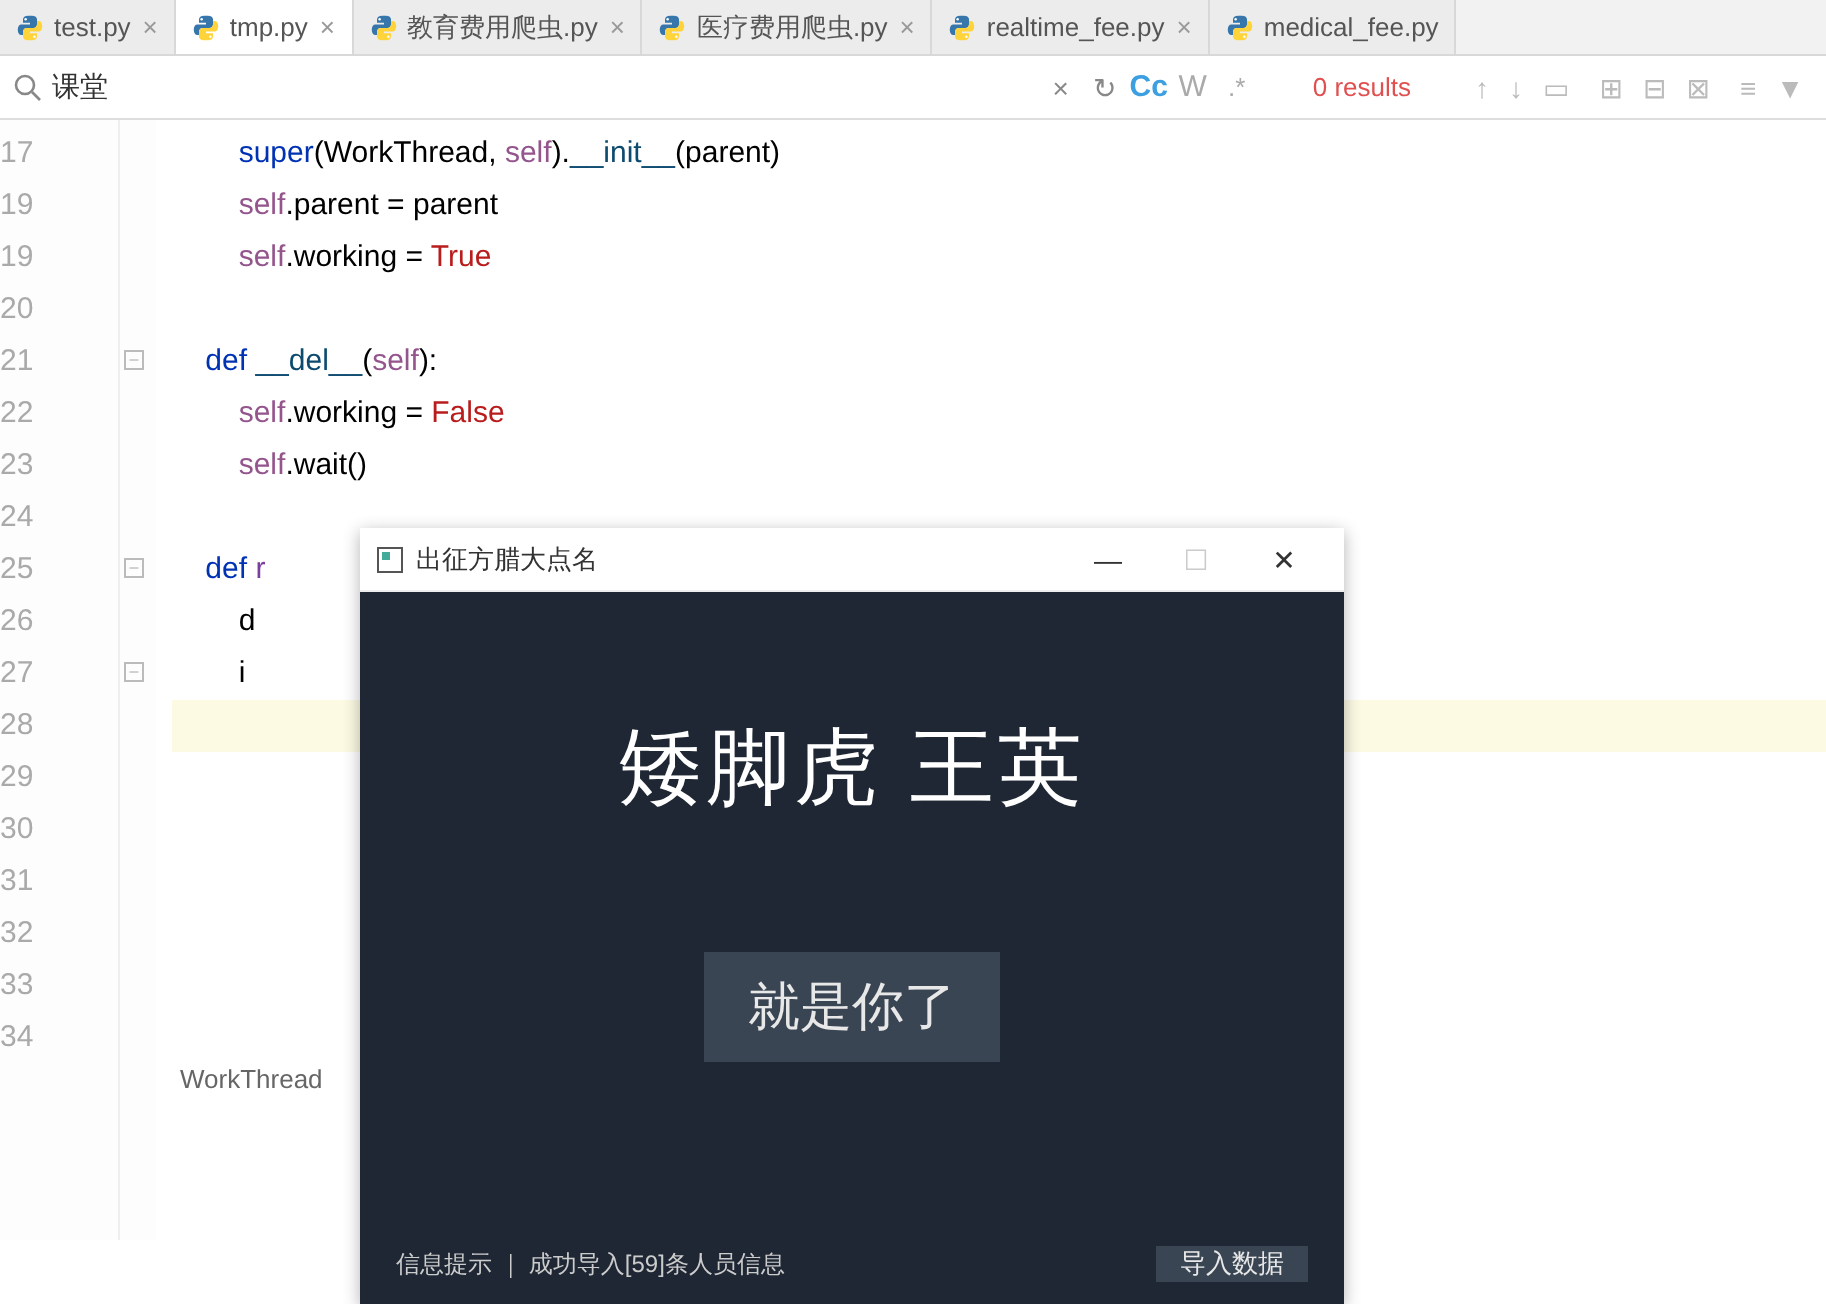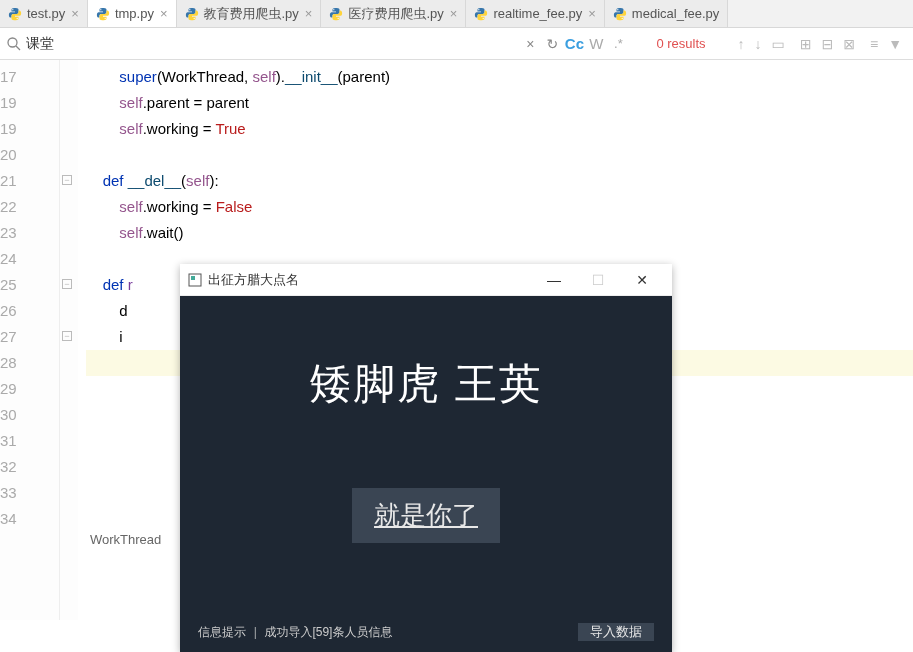--- a/index.html
+++ b/index.html
@@ -44,21 +44,21 @@
 .breadcrumb { position: absolute; left: 90px; top: 532px; font-size: 13px; color: #666; }
 
 
 .dialog { position: absolute; left: 180px; top: 264px; width: 492px; height: 388px; background: #0ea5e9; box-shadow: 0 2px 8px rgba(0,0,0,0.3); }
 .dlg-title { display: flex; align-items: center; height: 32px; padding: 0 8px; background: #fff; border-bottom: 1px solid #eee; }
 .dlg-title-icon { width: 14px; height: 14px; margin-right: 6px; }
 .dlg-title-text { flex: 1; font-size: 13px; color: #333; }
 .dlg-btn { width: 44px; text-align: center; color: #333; font-size: 14px; cursor: pointer; }
 .dlg-body { background: #1e2733; height: 356px; position: relative; color: #fff; }
 .dlg-name { position: absolute; top: 60px; left: 0; right: 0; text-align: center; font-size: 42px; font-weight: 400; letter-spacing: 2px; }
-.dlg-action { position: absolute; top: 192px; left: 50%; transform: translateX(-50%); background: #3a4553; padding: 10px 22px; font-size: 26px; color: #e8e8e8; cursor: pointer; text-decoration: underline; }
+.dlg-action { position: absolute; top: 180px; left: 50%; transform: translateX(-50%); background: #3a4553; padding: 10px 22px; font-size: 26px; color: #e8e8e8; cursor: pointer; }
 .dlg-footer { position: absolute; bottom: 0; left: 0; right: 0; height: 40px; display: flex; align-items: center; padding: 0 18px; background: #1e2733; }
 .dlg-status { font-size: 12px; color: #ccc; flex: 1; }
 .dlg-import { background: #3a4553; color: #e8e8e8; padding: 0 12px; font-size: 13px; cursor: pointer; }
 </style>
 </head>
 <body>
 
 <div class="tabs">
   <div class="tab">
     <svg class="tab-icon" viewBox="0 0 16 16">

